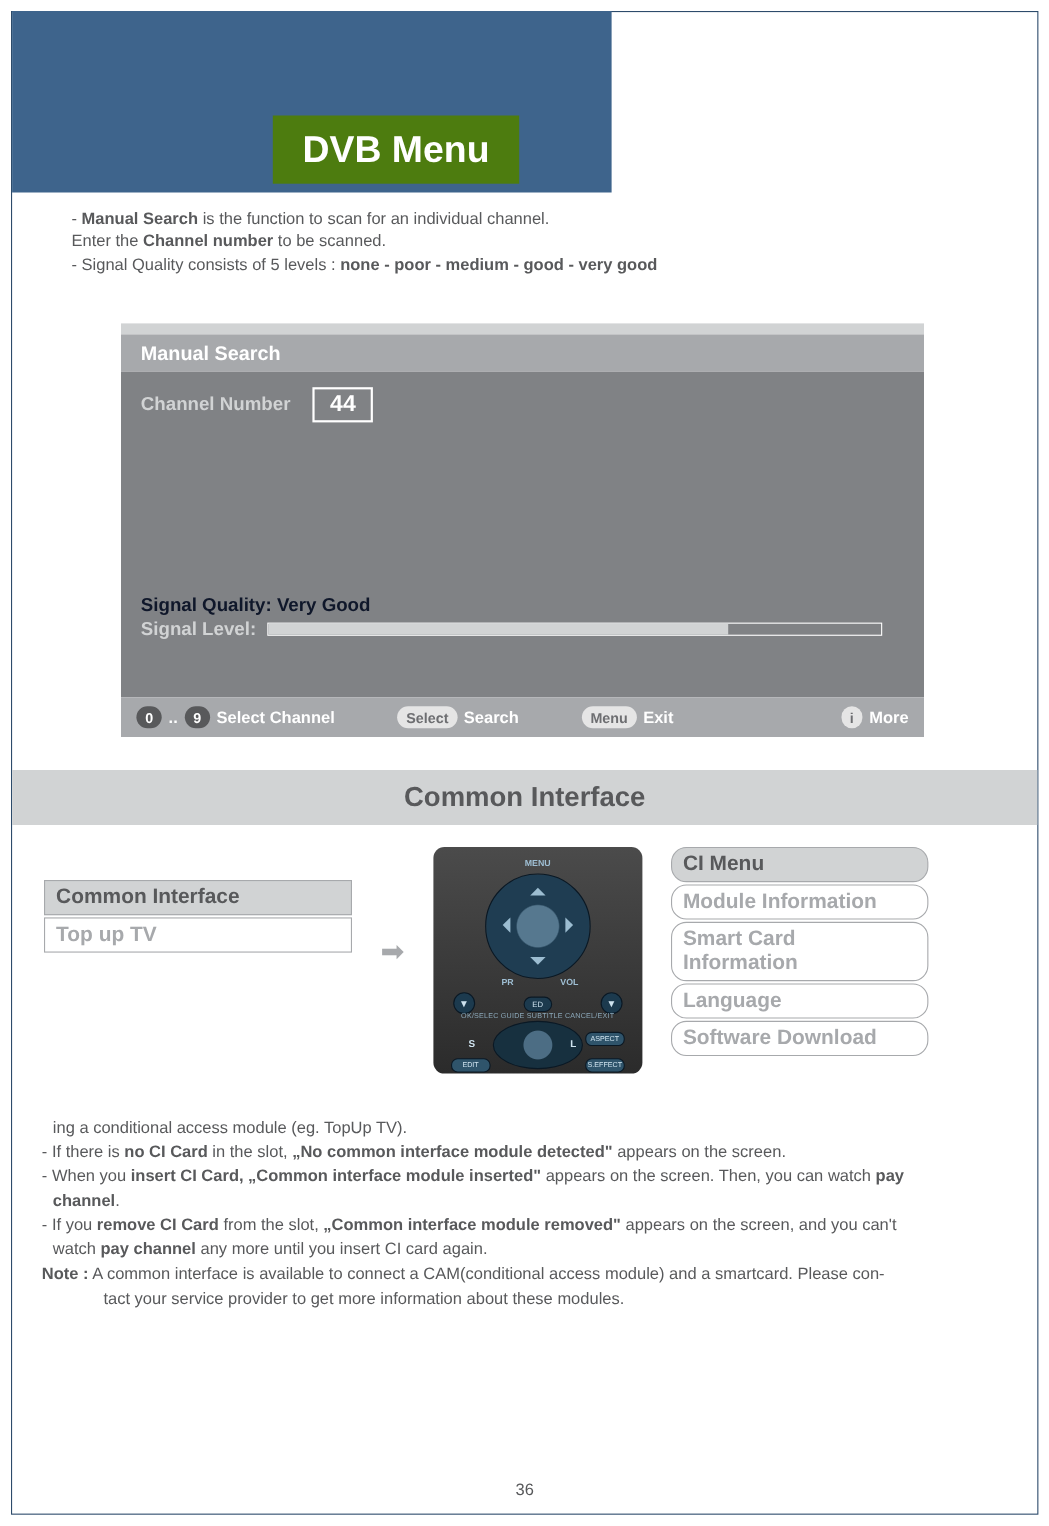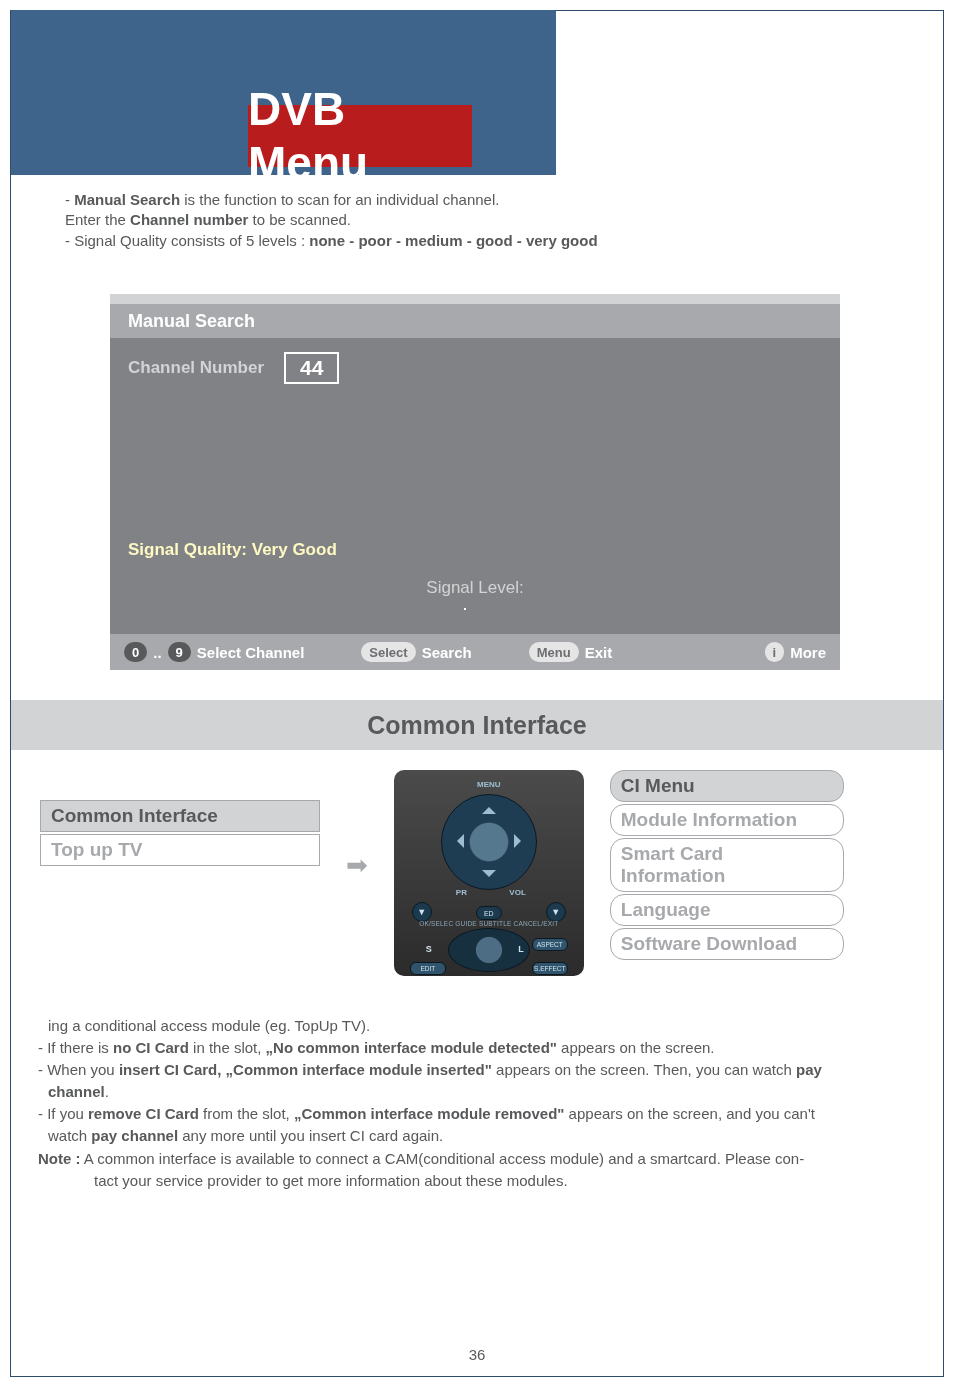--- a/index.html
+++ b/index.html
@@ -1,31 +1,31 @@
 <!DOCTYPE html>
 <html><head>
 <meta charset="utf-8">
 <style>
   * { box-sizing: border-box; margin: 0; padding: 0; }
   body { width: 954px; height: 1387px; background: #fff; font-family: "Segoe UI", "Myriad Pro", Arial, sans-serif; color: #58595b; position: relative; }
   .page-frame { position: absolute; top: 10px; left: 10px; right: 10px; bottom: 10px; border: 1.5px solid #2d4b6b; }
   .top-band { position: absolute; top: 10px; left: 11px; width: 545px; height: 165px; background: #3e648c; }
-  .title-block { position: absolute; top: 105px; left: 248px; width: 224px; height: 62px; background: #b91c1c; color: #fff; font-size: 46px; font-weight: 700; display: flex; align-items: center; justify-content: center; }
+  .title-block { position: absolute; top: 105px; left: 248px; width: 224px; height: 62px; background: #4d7c0f; color: #fff; font-size: 34px; font-weight: 700; display: flex; align-items: center; justify-content: center; }
   .intro { position: absolute; top: 190px; left: 65px; right: 60px; font-size: 15px; line-height: 1.35; }
   .intro b { font-weight: 700; }
 
   .ms-panel { position: absolute; top: 294px; left: 110px; width: 730px; height: 376px; }
   .ms-top { height: 10px; background: #d1d3d4; }
   .ms-header { height: 34px; background: #a7a9ac; color: #fff; font-size: 18px; font-weight: 700; display: flex; align-items: center; padding-left: 18px; }
   .ms-body { height: 296px; background: #808285; color: #fff; padding: 14px 18px 8px 18px; }
   .ms-row { display: flex; align-items: center; gap: 20px; }
   .ms-chnum-label { font-size: 17px; font-weight: 700; color: #d1d3d4; }
   .ms-chnum-box { background: #808285; border: 2px solid #fff; color: #fff; font-size: 21px; font-weight: 700; padding: 2px 14px; }
-  .ms-sig-quality { margin-top: 156px; font-size: 17px; font-weight: 700; color: #fef9c3; }
-  .ms-sig-level { margin-top: 18px; font-size: 17px; font-weight: 400; color: #d1d3d4; display: flex; align-items: center; gap: 10px; flex-direction: column; }
+  .ms-sig-quality { margin-top: 156px; font-size: 17px; font-weight: 700; color: #0f172a; }
+  .ms-sig-level { margin-top: 2px; font-size: 17px; font-weight: 700; color: #d1d3d4; display: flex; align-items: center; gap: 10px; }
   .ms-sig-bar { flex: 1; height: 12px; border: 1.5px solid #fff; position: relative; margin-right: 20px; }
   .ms-sig-bar-fill { position: absolute; top: 0; left: 0; bottom: 0; width: 75%; background: #d1d3d4; }
   .ms-footer { height: 36px; background: #a7a9ac; display: flex; align-items: center; padding: 0 14px; gap: 8px; color: #fff; font-size: 15px; font-weight: 700; }
   .pill { display: inline-flex; align-items: center; justify-content: center; border-radius: 12px; height: 20px; padding: 0 8px; font-size: 13px; font-weight: 700; }
   .pill-dark { background: #58595b; color: #fff; }
   .pill-light { background: #e5e5e5; color: #6d6e71; margin-left: 31px; }
   .ms-footer .seg { display: flex; align-items: center; gap: 6px; }
   .ms-footer .spacer { flex: 0 0 10px; }
 
   .ci-band { position: absolute; top: 700px; left: 11px; right: 11px; height: 50px; background: #d1d3d4; color: #58595b; font-size: 25px; font-weight: 700; display: flex; align-items: center; justify-content: center; }

